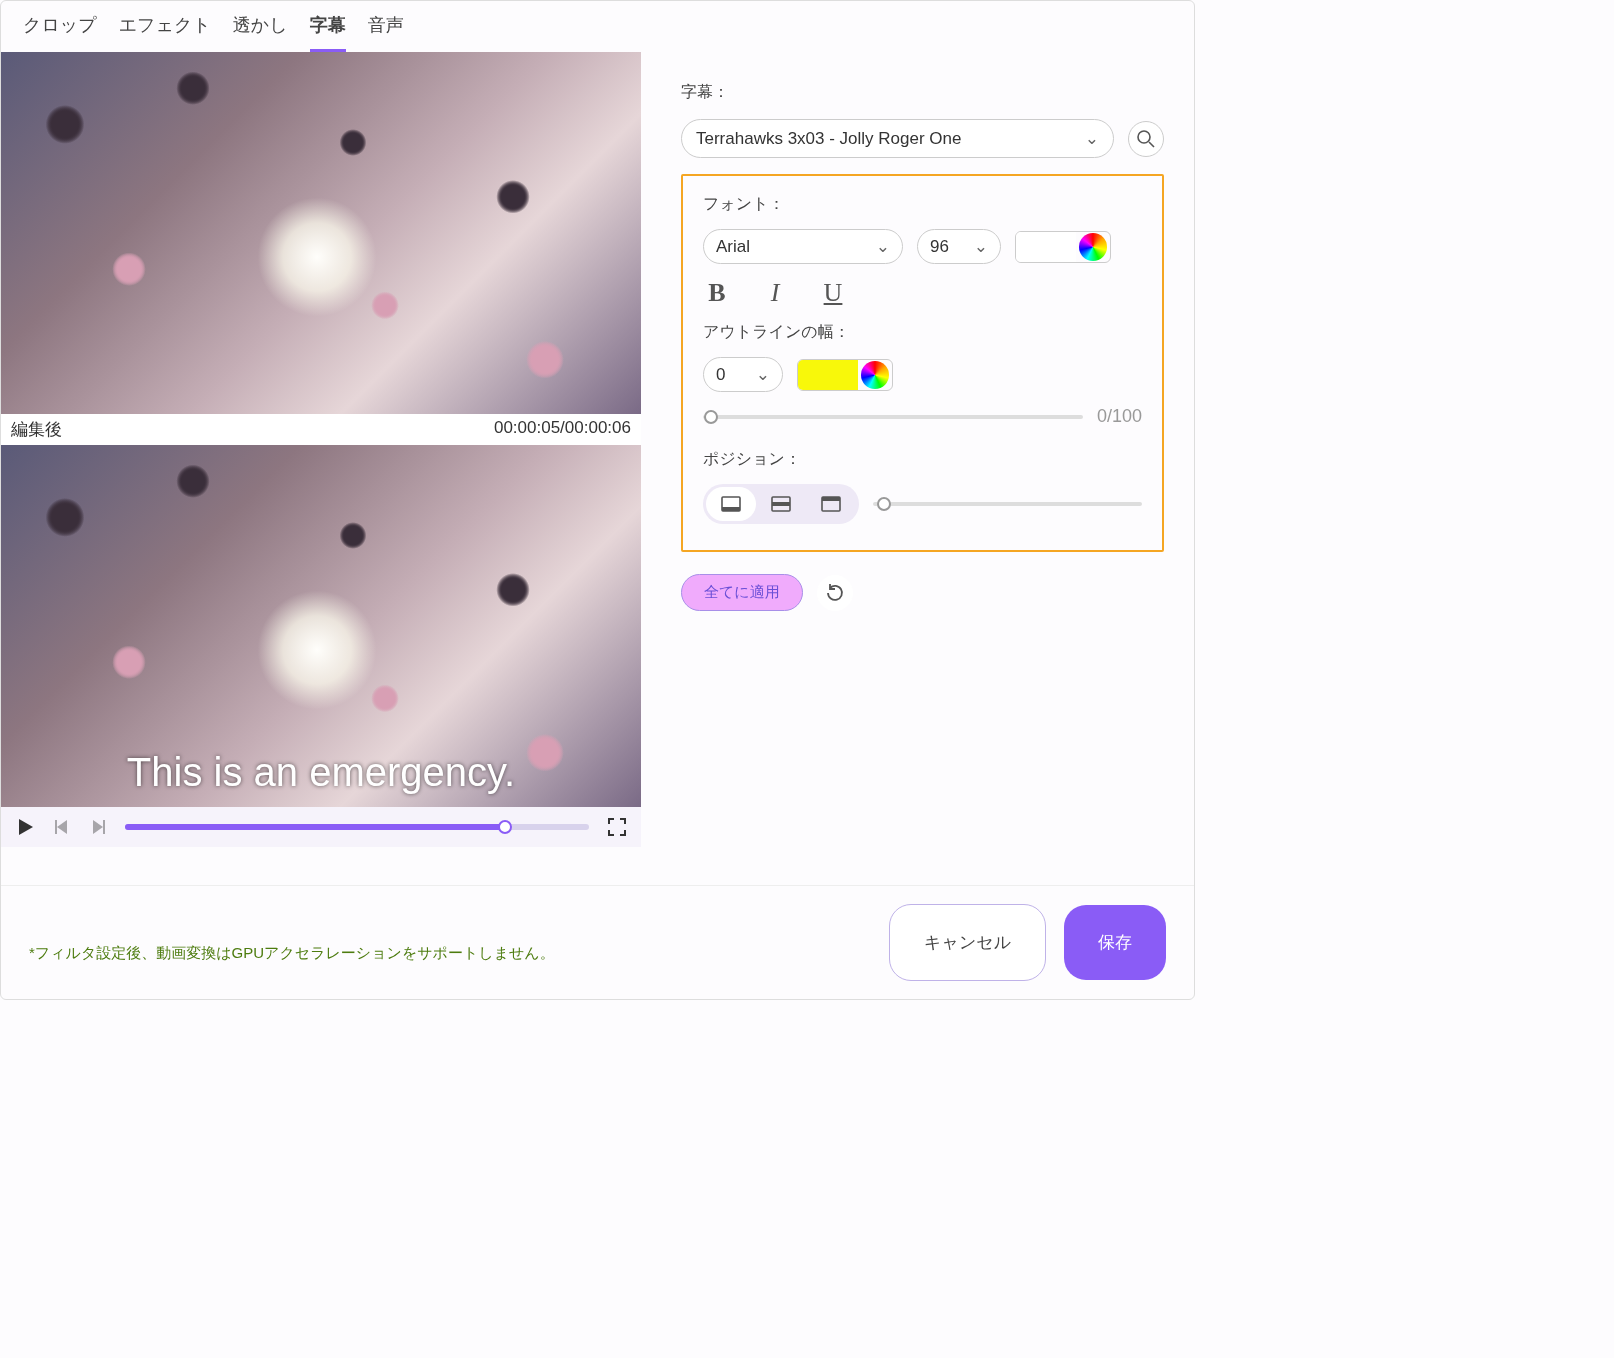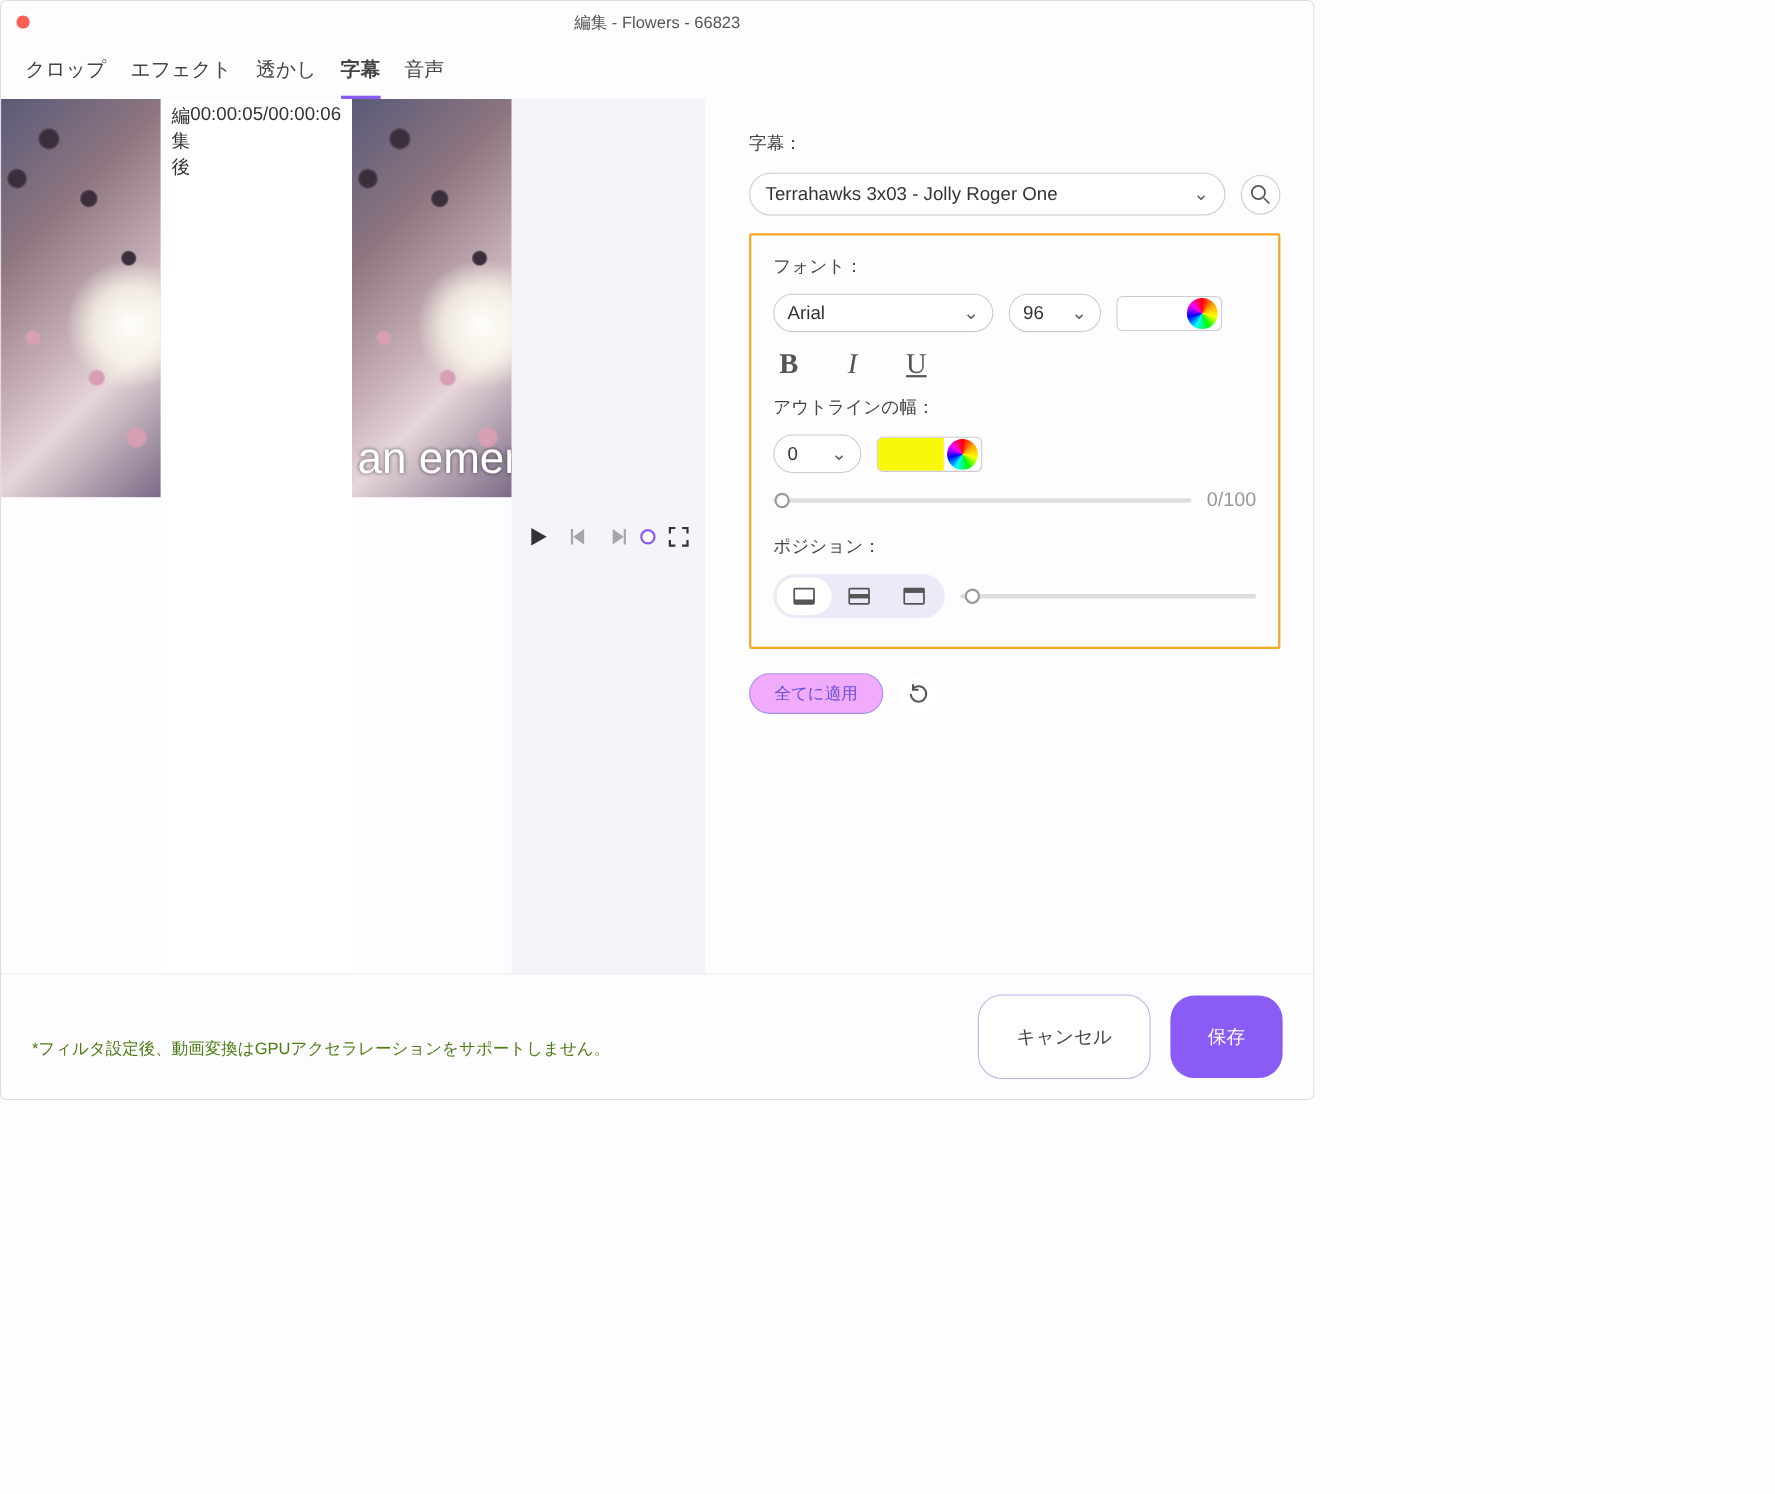--- a/index.html
+++ b/index.html
@@ -54,21 +54,21 @@
   border-bottom: 3px solid #8a5cf6;
 }
 .body {
   display: flex;
   flex: 1;
   min-height: 0;
 }
 .left {
   width: 640px;
   display: flex;
-  flex-direction: row;
+  flex-direction: column;
 }
 .preview {
   position: relative;
   width: 640px;
   height: 362px;
   background: linear-gradient(135deg,#5a5a78 0%,#8d7680 30%,#c5aeb6 55%,#e6d6d8 70%,#7a6a86 100%);
   overflow: hidden;
 }
 .branches::before, .branches::after {
   content:"";
@@ -232,24 +232,20 @@
   cursor:pointer;
 }
 .btn.cancel { background:#fff; border:1px solid #bfb2e8; color:#444; margin-right:14px;}
 .btn.save { background:#8a5cf6; border:none; color:#fff; }
 </style>
 </head>
 <body>
 
 <div class="window">
 
-  <div class="titlebar">
-    <div class="close-dot"></div>
-    <div class="title-text">編集 - Flowers - 66823</div>
-  </div>
 
   <div class="tabs">
     <div class="tab">クロップ</div>
     <div class="tab">エフェクト</div>
     <div class="tab">透かし</div>
     <div class="tab active">字幕</div>
     <div class="tab">音声</div>
   </div>
 
   <div class="body">

